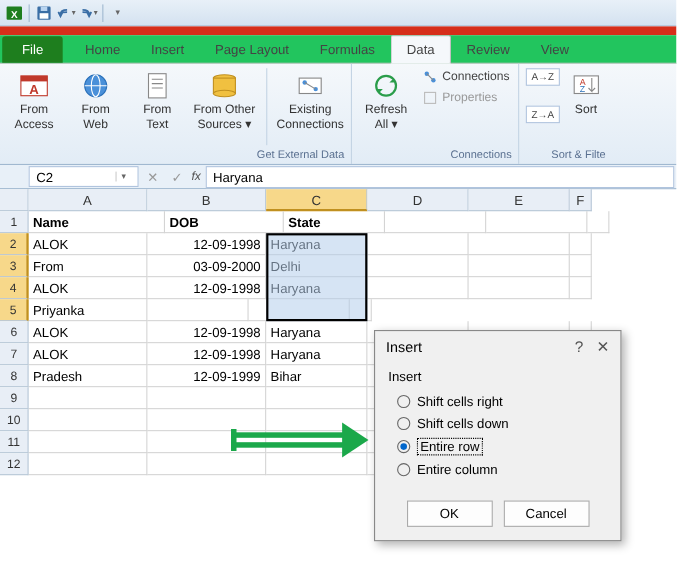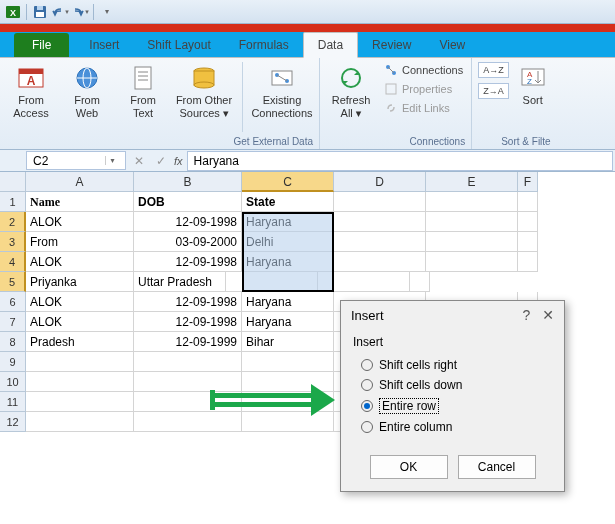--- a/index.html
+++ b/index.html
@@ -4,21 +4,21 @@
 <style>
 * { box-sizing: border-box; margin: 0; padding: 0; font-family: 'Segoe UI', Tahoma, sans-serif; }
 body { width: 615px; height: 524px; background: #fff; overflow: hidden; position: relative; font-size: 12px; }
 
 .qat { height: 24px; background: linear-gradient(#e8f0f8, #d4e2f0); display: flex; align-items: center; padding: 0 4px; gap: 2px; border-bottom: 1px solid #a0b8d0; }
 .qat-icon { width: 18px; height: 18px; display: flex; align-items: center; justify-content: center; }
 .qat-sep { width: 1px; height: 16px; background: #a0b8d0; margin: 0 2px; }
 
 .title-strip { height: 8px; background: #d62e1a; }
 
-.tabs { height: 26px; background: #0ea5e9; display: flex; align-items: flex-end; padding-left: 14px; border-bottom: 1px solid #c0c0c0; }
+.tabs { height: 26px; background: #22c55e; display: flex; align-items: flex-end; padding-left: 2px; border-bottom: 1px solid #c0c0c0; }
 .tab { padding: 5px 14px; font-size: 12px; color: #444; cursor: pointer; }
 .tab.file { background: #1e7e1e; color: #fff; border-radius: 3px 3px 0 0; margin-right: 6px; padding: 5px 18px; }
 .tab.active { border: 1px solid #c0c0c0; border-bottom: 1px solid #f5f8fb; background: #f5f8fb; border-radius: 2px 2px 0 0; margin-bottom: -1px; }
 
 .ribbon { height: 92px; background: linear-gradient(#f5f8fb, #e2ecf6); border-bottom: 1px solid #a0b8d0; display: flex; }
 .rgroup { border-right: 1px solid #c4d4e4; padding: 4px 6px 2px 6px; display: flex; flex-direction: column; justify-content: space-between; }
 .rgroup-body { display: flex; gap: 6px; align-items: flex-start; }
 .rgroup-label { text-align: right; font-size: 10px; color: #5a7090; padding-top: 2px; }
 .rbtn-big { display: flex; flex-direction: column; align-items: center; width: 50px; text-align: center; font-size: 11px; color: #333; padding-top: 2px; gap: 2px; line-height: 1.2; }
 .rbtn-big .icon { width: 32px; height: 28px; display: flex; align-items: center; justify-content: center; }
@@ -97,22 +97,23 @@
       <span style="font-size:7px;color:#666">▾</span>
     </span>
   <span class="qat-sep"></span>
   <span class="qat-icon" style="font-size:8px;color:#666">▾</span>
 </div>
 
 <div class="title-strip"></div>
 
 <div class="tabs">
   <div class="tab file">File</div>
+  <div class="tab">Home</div>
   <div class="tab">Insert</div>
-  <div class="tab">Shift Layout</div>
+  <div class="tab">Page Layout</div>
   <div class="tab">Formulas</div>
   <div class="tab active">Data</div>
   <div class="tab">Review</div>
   <div class="tab">View</div>
 </div>
 
 <div class="ribbon">
   <div class="rgroup">
     <div class="rgroup-body">
       <div class="rbtn-big">
@@ -198,34 +199,28 @@
               <line x1="4" y1="4" x2="10" y2="10" stroke="#888"></line>
             </svg>
             <span>Connections</span>
           </div>
         <div class="rbtn-small" style="color:#999">
             <svg width="14" height="14">
               <rect x="2" y="2" width="10" height="10" fill="none" stroke="#bbb"></rect>
             </svg>
             <span>Properties</span>
           </div>
-        <div class="rbtn-small" style="color:#999">
-            <svg width="14" height="14">
-              <path d="M4 8 Q4 4 8 4 M10 6 Q10 10 6 10" fill="none" stroke="#bbb" stroke-width="1.5"></path>
-            </svg>
-            <span>Edit Links</span>
-          </div>
       </div>
     </div>
     <div class="rgroup-label">Connections</div>
   </div>
 
   <div class="rgroup" style="border-right:none">
     <div class="rgroup-body">
-      <div class="rcol" style="gap:5px">
+      <div class="rcol" style="gap:18px">
         <div class="rbtn-small" style="border:1px solid #b0c4de;padding:2px 4px;background:#fff">
             <span style="font-size:9px">A→Z</span>
           </div>
         <div class="rbtn-small" style="border:1px solid #b0c4de;padding:2px 4px;background:#fff">
             <span style="font-size:9px">Z→A</span>
           </div>
       </div>
       <div class="rbtn-big" style="width:36px">
           <span class="icon">
             <svg width="26" height="26">
@@ -277,21 +272,21 @@
     <div class="col-headers" id="col-headers">
         <div class="col-h" style="width: 108px;">A</div>
         <div class="col-h" style="width: 108px;">B</div>
         <div class="col-h sel" style="width: 92px;">C</div>
         <div class="col-h" style="width: 92px;">D</div>
         <div class="col-h" style="width: 92px;">E</div>
         <div class="col-h" style="width: 20px;">F</div>
       </div>
     <div class="cells" id="cells">
         <div class="row">
-          <div class="cell bold" style="width: 108px; font-family: Liberation Serif, serif;">Name</div>
+          <div class="cell bold" style="width: 124px;">Name</div>
           <div class="cell bold" style="width: 108px;">DOB</div>
           <div class="cell bold" style="width: 92px;">State</div>
           <div class="cell" style="width: 92px;"></div>
           <div class="cell" style="width: 92px;"></div>
           <div class="cell" style="width: 20px;"></div>
         </div>
         <div class="row">
           <div class="cell" style="width: 108px;">ALOK</div>
           <div class="cell right" style="width: 108px;">12-09-1998</div>
           <div class="cell" style="width: 92px;">Haryana</div>
@@ -310,21 +305,20 @@
         <div class="row">
           <div class="cell" style="width: 108px;">ALOK</div>
           <div class="cell right" style="width: 108px;">12-09-1998</div>
           <div class="cell" style="width: 92px;">Haryana</div>
           <div class="cell" style="width: 92px;"></div>
           <div class="cell" style="width: 92px;"></div>
           <div class="cell" style="width: 20px;"></div>
         </div>
         <div class="row">
           <div class="cell" style="width: 108px;">Priyanka</div>
-          <div class="cell" style="width: 92px;">Uttar Pradesh</div>
           <div class="cell" style="width: 92px;"></div>
           <div class="cell" style="width: 92px;"></div>
           <div class="cell" style="width: 20px;"></div>
         </div>
         <div class="row">
           <div class="cell" style="width: 108px;">ALOK</div>
           <div class="cell right" style="width: 108px;">12-09-1998</div>
           <div class="cell" style="width: 92px;">Haryana</div>
           <div class="cell" style="width: 92px;"></div>
           <div class="cell" style="width: 92px;"></div>

